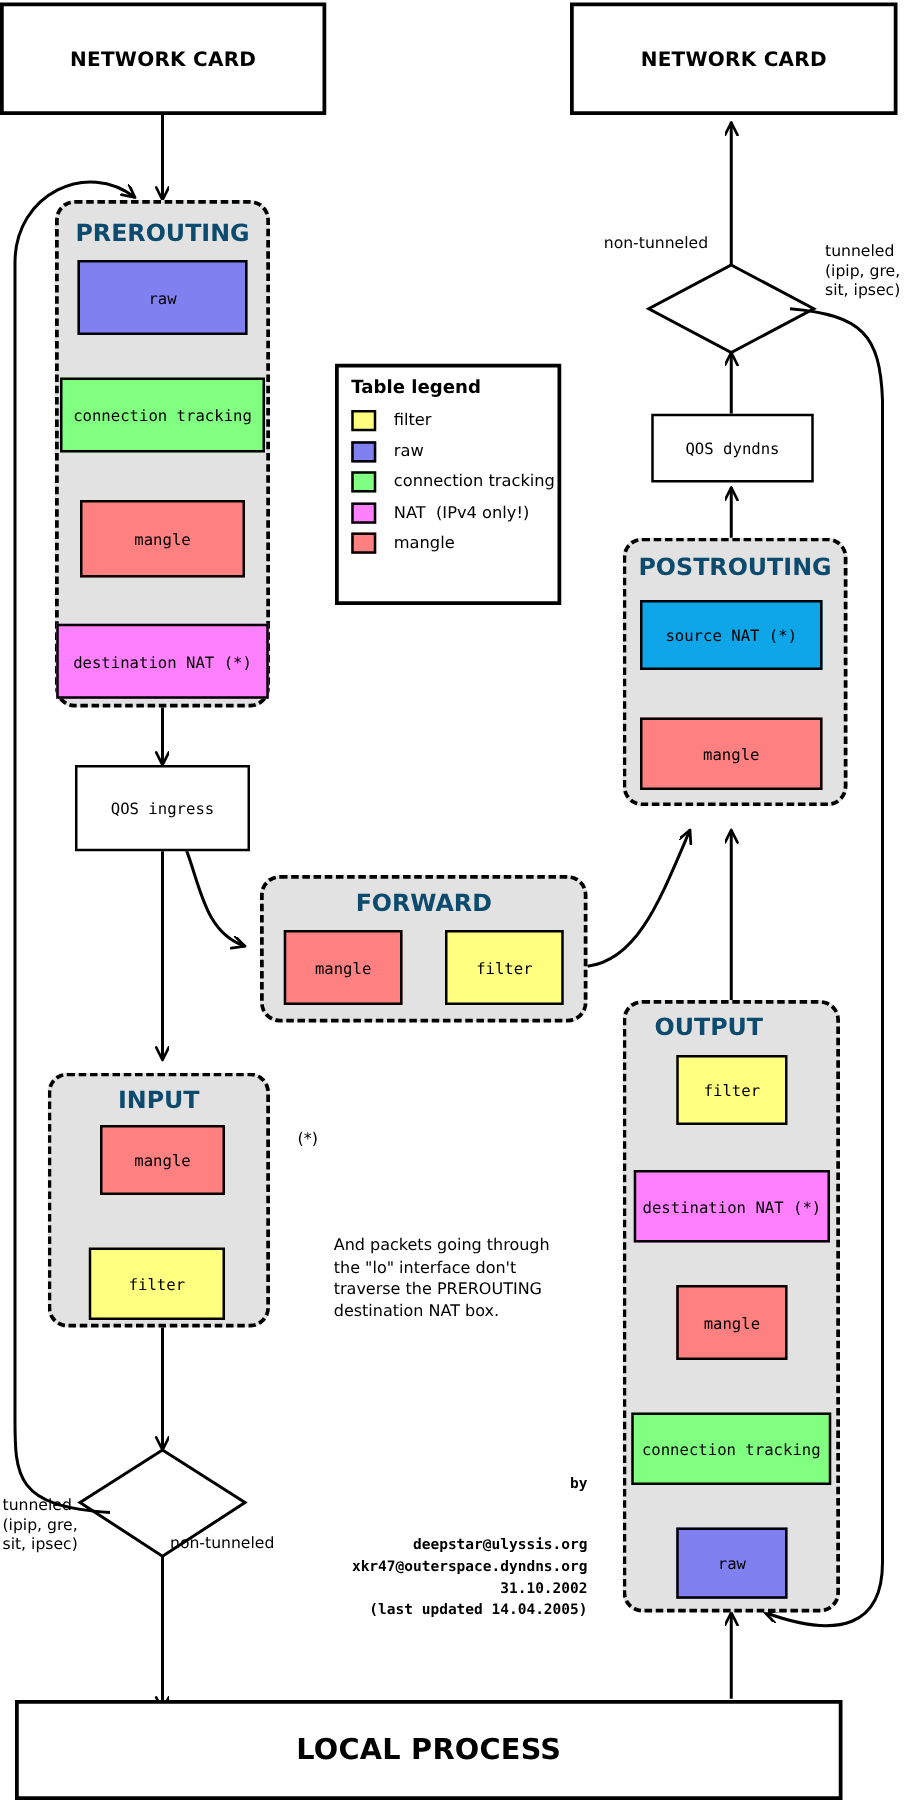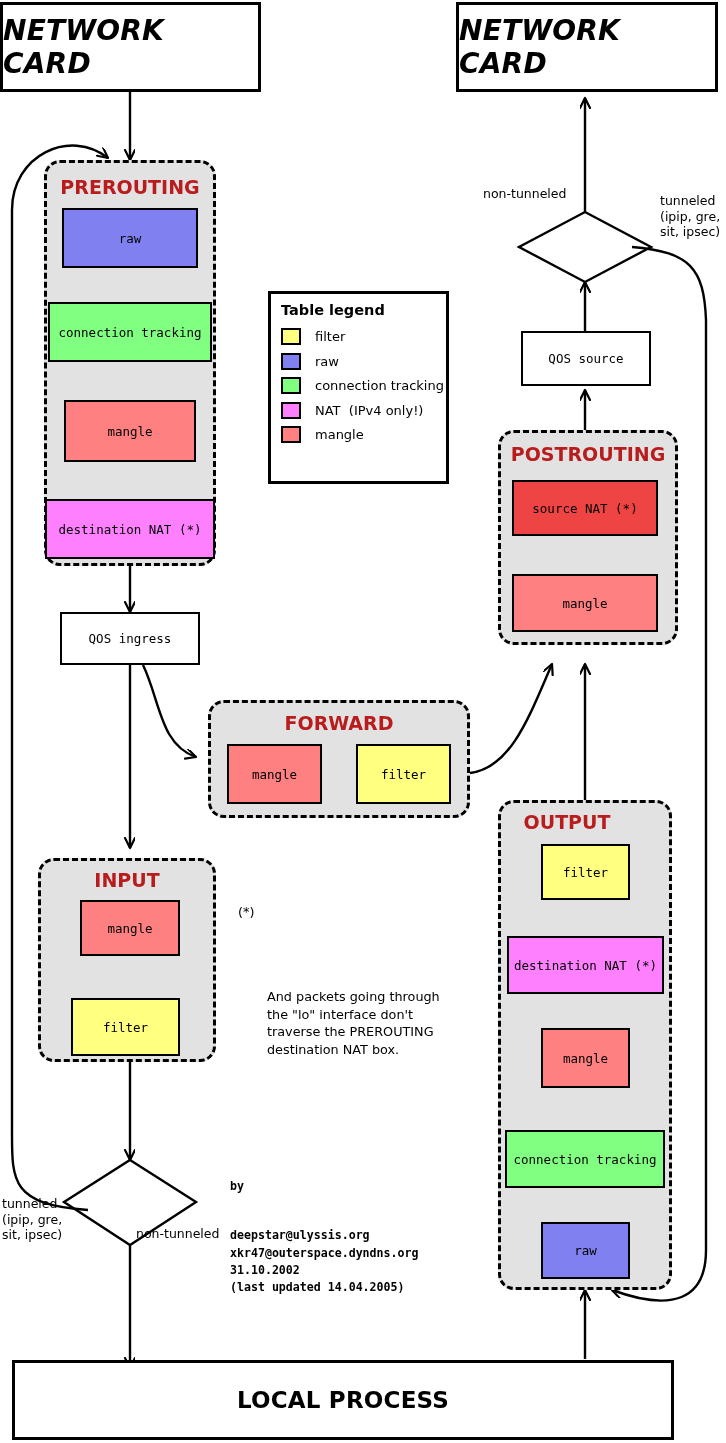--- a/index.html
+++ b/index.html
@@ -28,36 +28,36 @@
   .endpoint {
     border: 3px solid #000;
     background: #fff;
     display: flex;
     align-items: center;
     justify-content: center;
     font-weight: bold;
     letter-spacing: 0.2px;
     color: #000;
   }
-  .endpoint.nic { font-size: 28px; font-style: italic; }
+  .endpoint.nic { font-size: 16px; }
   .endpoint.local { font-size: 23px; }
 
   
   .chain {
     background: #e2e2e2;
     border: 3px dashed #000;
     border-radius: 16px;
     box-sizing: border-box;
   }
   .chain-title {
     position: absolute;
     z-index: 3;
     font-weight: bold;
     font-size: 19px;
-    color: #b91c1c;
+    color: #0c4a6e;
     text-align: center;
     white-space: nowrap;
   }
 
   
   .tbox {
     border: 2px solid #000;
     display: flex;
     align-items: center;
     justify-content: center;
@@ -124,21 +124,21 @@
     line-height: 17.5px;
     white-space: pre;
   }
   .credits {
     position: absolute;
     z-index: 3;
     font-family: "DejaVu Sans Mono", monospace;
     font-weight: bold;
     font-size: 11.6px;
     color: #000;
-    text-align: left;
+    text-align: right;
     line-height: 16px;
     white-space: pre;
   }
 </style>
 </head>
 <body>
 
 <div id="canvas">
 
   <svg class="wires" viewBox="0 0 726 1443" xmlns="http://www.w3.org/2000/svg">
@@ -215,21 +215,21 @@
   <div class="node tbox" style="left:48px; top:302px; width:164px; height:60px; background:#80ff80;">
     <span>connection tracking</span>
   </div>
   <div class="node tbox" style="left:64px; top:400px; width:132px; height:62px; background:#ff8080;">
     <span>mangle</span>
   </div>
   <div class="node tbox" style="left:45px; top:499px; width:170px; height:60px; background:#ff80ff;">
     <span>destination NAT (*)</span>
   </div>
 
-  <div class="node plainbox" style="left:60px; top:612px; width:140px; height:53px;">
+  <div class="node plainbox" style="left:60px; top:612px; width:140px; height:69px;">
     <span>QOS ingress</span>
   </div>
 
   <div class="node chain" style="left:208px; top:700px; width:262px; height:118px;"></div>
   <div class="chain-title" style="left:208px; top:712px; width:262px;">FORWARD</div>
 
   <div class="node tbox" style="left:227px; top:744px; width:95px; height:60px; background:#ff8080;">
     <span>mangle</span>
   </div>
   <div class="node tbox" style="left:356px; top:744px; width:95px; height:60px; background:#ffff80;">
@@ -261,29 +261,29 @@
   <div class="node tbox" style="left:505px; top:1130px; width:160px; height:58px; background:#80ff80;">
     <span>connection tracking</span>
   </div>
   <div class="node tbox" style="left:541px; top:1222px; width:89px; height:57px; background:#8080f0;">
     <span>raw</span>
   </div>
 
   <div class="node chain" style="left:498px; top:430px; width:180px; height:215px;"></div>
   <div class="chain-title" style="left:498px; top:443px; width:180px;text-align:center;">POSTROUTING</div>
 
-  <div class="node tbox" style="left:512px; top:480px; width:146px; height:56px; background:#ef4444;">
+  <div class="node tbox" style="left:512px; top:480px; width:146px; height:56px; background:#0ea5e9;">
     <span>source NAT (*)</span>
   </div>
   <div class="node tbox" style="left:512px; top:574px; width:146px; height:58px; background:#ff8080;">
     <span>mangle</span>
   </div>
 
   <div class="node plainbox" style="left:521px; top:331px; width:130px; height:55px;">
-    <span>QOS source</span>
+    <span>QOS dyndns</span>
   </div>
 
   <div class="edgelabel" style="left:2px; top:1196px;">tunneled
 (ipip, gre,
 sit, ipsec)</div>
   <div class="edgelabel" style="left:136px; top:1226px;">non-tunneled</div>
 
   <div class="edgelabel" style="left:483px; top:186px;">non-tunneled</div>
   <div class="edgelabel" style="left:660px; top:193px;">tunneled
 (ipip, gre,

